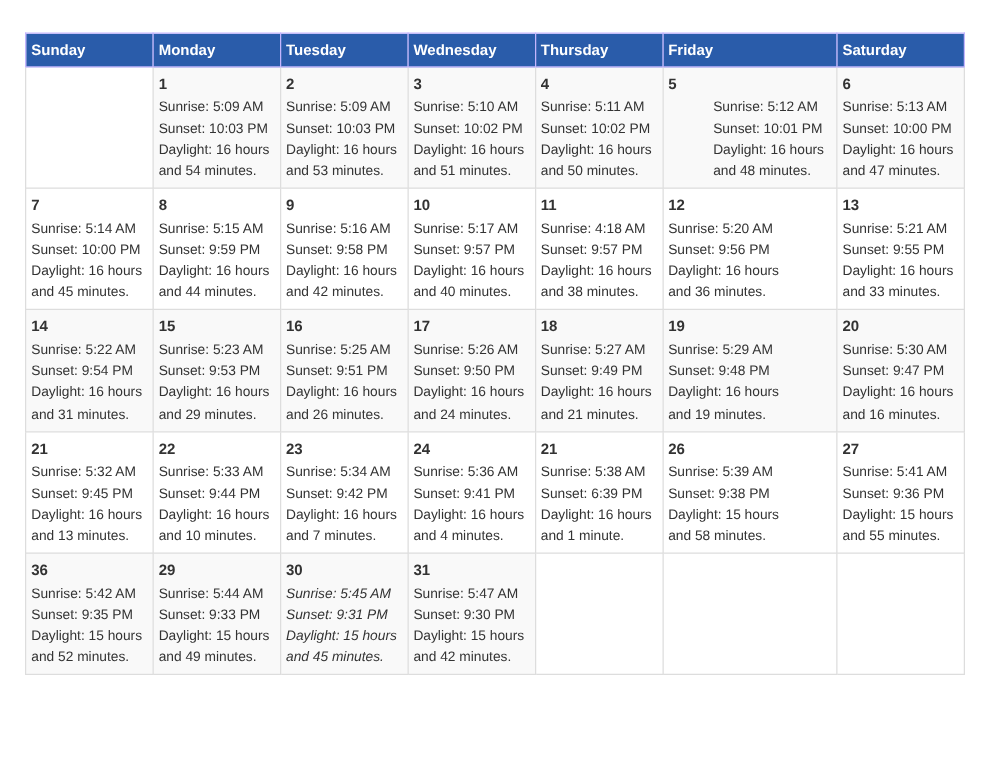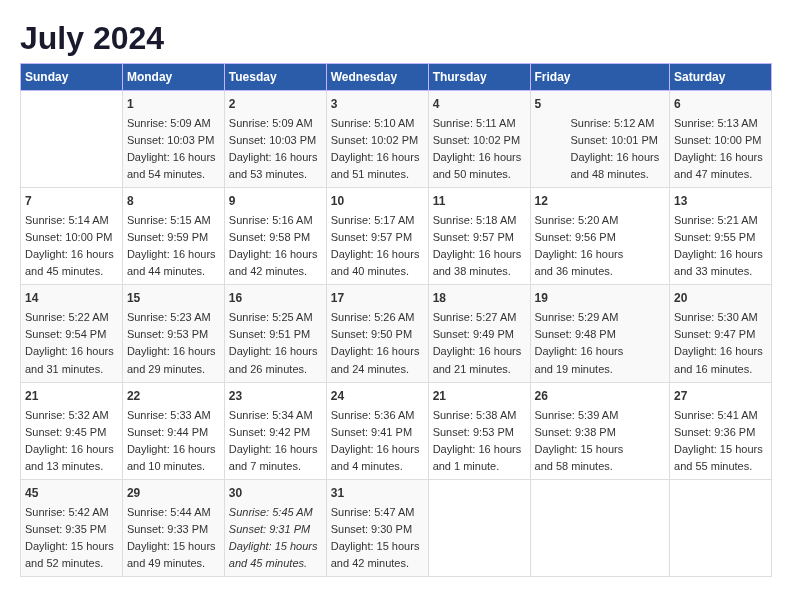--- a/index.html
+++ b/index.html
@@ -91,21 +91,20 @@
     }
     .empty-cell {
       background: #fff;
     }
   </style>
 </head>
 <body>
 
 <div class="header">
   <div class="title-block">
-    <div class="month-year">July 2024</div>
   </div>
 </div>
 
 <table>
   <thead>
     <tr>
     <th>Sunday</th>
         <th>Monday</th>
         <th>Tuesday</th>
         <th>Wednesday</th>
@@ -184,21 +183,21 @@
         </td>
         <td>
           <span class="day-num">10</span>
           <div class="cell-content" style="white-space: pre-line;">Sunrise: 5:17 AM
 Sunset: 9:57 PM
 Daylight: 16 hours
 and 40 minutes.</div>
         </td>
         <td>
           <span class="day-num">11</span>
-          <div class="cell-content" style="white-space: pre-line;">Sunrise: 5:18 AM
+          <div class="cell-content" style="white-space: pre-line;">Sunrise: 4:18 AM
 Sunset: 9:57 PM
 Daylight: 16 hours
 and 38 minutes.</div>
         </td>
         <td>
           <span class="day-num">12</span>
           <div class="cell-content" style="white-space: pre-line;">Sunrise: 5:20 AM
 Sunset: 9:56 PM
 Daylight: 16 hours
 and 36 minutes.</div>
@@ -287,42 +286,42 @@
         <td>
           <span class="day-num">24</span>
           <div class="cell-content" style="white-space: pre-line;">Sunrise: 5:36 AM
 Sunset: 9:41 PM
 Daylight: 16 hours
 and 4 minutes.</div>
         </td>
         <td>
           <span class="day-num">21</span>
           <div class="cell-content" style="white-space: pre-line;">Sunrise: 5:38 AM
-Sunset: 9:53 PM
+Sunset: 6:39 PM
 Daylight: 16 hours
 and 1 minute.</div>
         </td>
         <td>
           <span class="day-num">26</span>
           <div class="cell-content" style="white-space: pre-line;">Sunrise: 5:39 AM
 Sunset: 9:38 PM
 Daylight: 15 hours
 and 58 minutes.</div>
         </td>
         <td>
           <span class="day-num">27</span>
           <div class="cell-content" style="white-space: pre-line;">Sunrise: 5:41 AM
 Sunset: 9:36 PM
 Daylight: 15 hours
 and 55 minutes.</div>
         </td>
       </tr>
       <tr>
         <td>
-          <span class="day-num">45</span>
+          <span class="day-num">36</span>
           <div class="cell-content" style="white-space: pre-line;">Sunrise: 5:42 AM
 Sunset: 9:35 PM
 Daylight: 15 hours
 and 52 minutes.</div>
         </td>
         <td>
           <span class="day-num">29</span>
           <div class="cell-content" style="white-space: pre-line;">Sunrise: 5:44 AM
 Sunset: 9:33 PM
 Daylight: 15 hours

